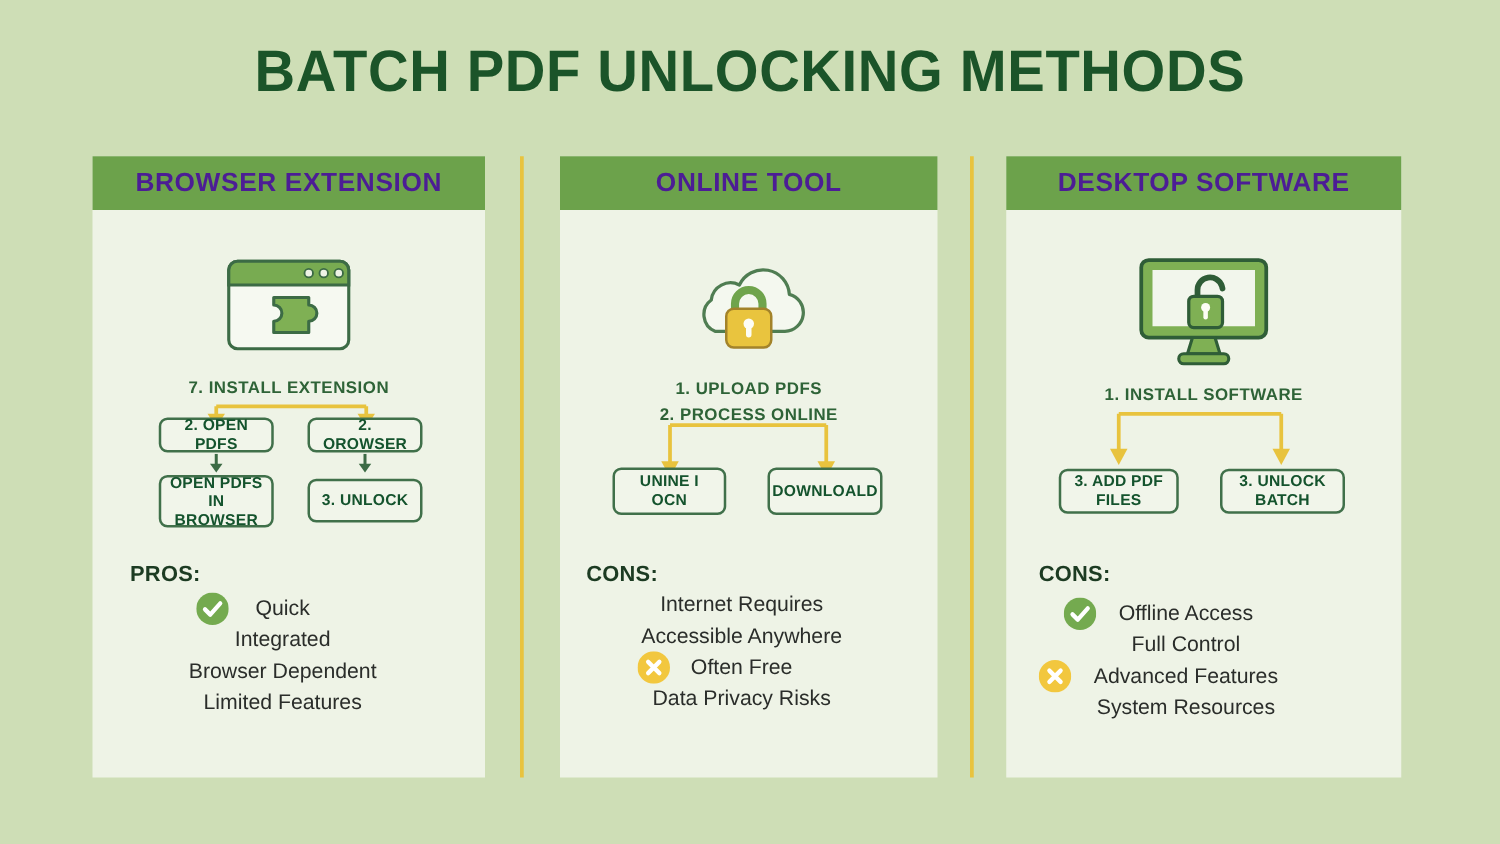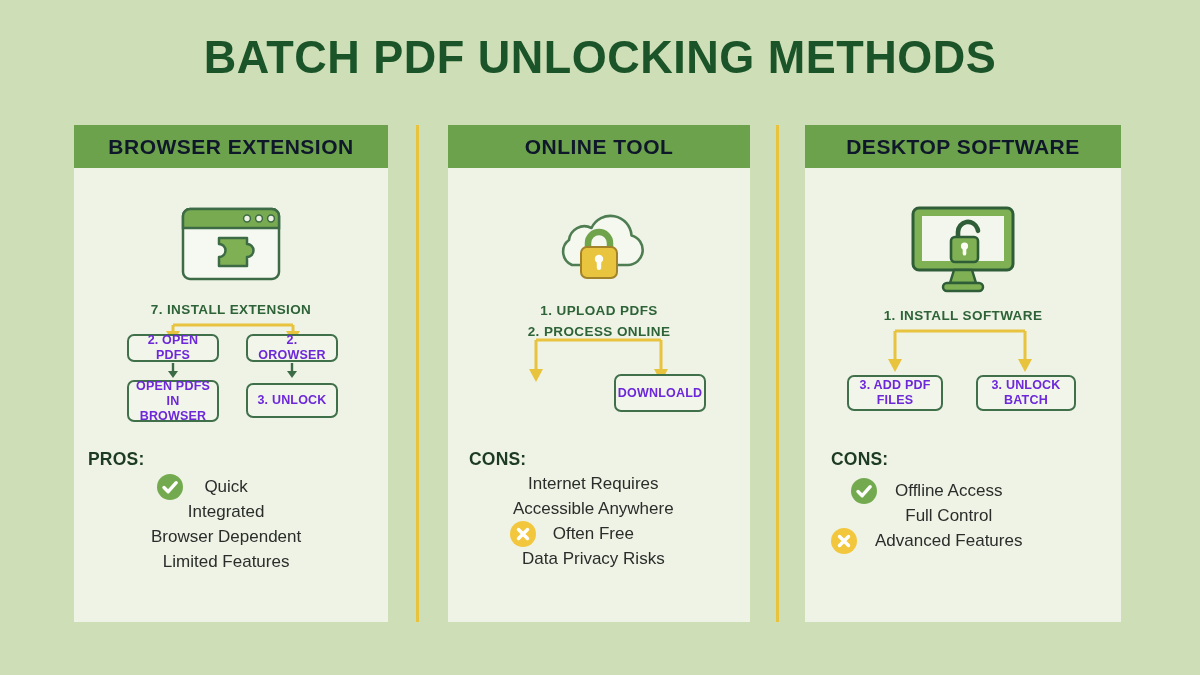--- a/index.html
+++ b/index.html
@@ -19,21 +19,21 @@
     color:#1b5429;
     transform:scaleY(1.04);
   }
 
   .panel {
     position:absolute; top:125px; height:497px;
     background:#eef3e6;
   }
   .panel-header {
     position:absolute; top:0; left:0; right:0; height:43px;
-    background:#6ca24b; color:#0f172a;
+    background:#6ca24b; color:#4c1d95;
     display:flex; align-items:center; justify-content:center;
     font-size:21px; font-weight:700; letter-spacing:0.5px;
   }
   .divider {
     position:absolute; top:125px; width:3px; height:497px;
     background:#e8c33e;
   }
 
   .icon-wrap {
     position:absolute; left:0; right:0;
@@ -46,21 +46,21 @@
     font-size:13.5px; font-weight:700; letter-spacing:0.4px;
     color:#2e6337;
   }
 
   .flow-svg { position:absolute; left:0; }
 
   .flow-box {
     position:absolute;
     border:2px solid #40704a; border-radius:7px;
     background:#f1f5ea;
-    color:#6d28d9; font-weight:700; font-size:12.5px;
+    color:#14532d; font-weight:700; font-size:12.5px;
     letter-spacing:0.2px; line-height:1.2;
     display:flex; align-items:center; justify-content:center;
     text-align:center; padding:3px 5px;
   }
 
   .list-heading {
     position:absolute;
     font-size:17.5px; font-weight:700; color:#1c3b22;
     letter-spacing:0.2px;
   }
@@ -111,21 +111,21 @@
       <path d="M2 8 L7 15 L12 8 z" fill="#3c6b45"></path>
     </svg>
     <svg class="flow-svg" style="top:238px; left:211px;" width="14" height="16">
       <line x1="7" y1="0" x2="7" y2="9" stroke="#3c6b45" stroke-width="2.4"></line>
       <path d="M2 8 L7 15 L12 8 z" fill="#3c6b45"></path>
     </svg>
 
     <div class="flow-box" style="left:53px; top:255px; width:92px; height:42px;">OPEN PDFS IN BROWSER</div>
     <div class="flow-box" style="left:172px; top:258px; width:92px; height:35px;text-align:center;">3. UNLOCK</div>
 
-    <div class="list-heading" style="left:14px; top:324px;">PROS:</div>
+    <div class="list-heading" style="left:30px; top:324px;">PROS:</div>
     <div class="list-block" style="left:30px; top:349px;">
       <div class="list-row">
         <span class="list-mark" style="width:47px;">
           <svg width="26" height="26" viewBox="0 0 26 26">
               <circle cx="13" cy="13" r="13" fill="#74aa4f"></circle>
               <path d="M7 13.5 l4.2 4.2 l8 -9" stroke="#fff" stroke-width="3.4" fill="none" stroke-linecap="round" stroke-linejoin="round"></path>
             </svg>
         </span>
         <span class="list-text">Quick</span>
       </div>
@@ -163,20 +163,21 @@
     <div class="step-label" style="top:199px;">2. PROCESS ONLINE</div>
 
     <svg class="flow-svg" style="top:212px;" width="302" height="50">
       <path d="M88 3 H213" stroke="#e8c33e" stroke-width="3" fill="none"></path>
       <path d="M88 3 v31" stroke="#e8c33e" stroke-width="3"></path>
       <path d="M213 3 v31" stroke="#e8c33e" stroke-width="3"></path>
       <path d="M81 32 L88 45 L95 32 z" fill="#e8c33e"></path>
       <path d="M206 32 L213 45 L220 32 z" fill="#e8c33e"></path>
     </svg>
 
+    <div class="flow-box" style="left:42px; top:249px; width:91px; height:38px;">UNINE I OCN</div>
     <div class="flow-box" style="left:166px; top:249px; width:92px; height:38px;">DOWNLOALD</div>
 
     <div class="list-heading" style="left:21px; top:324px;">CONS:</div>
     <div class="list-block" style="left:22px; top:346px;">
       <div class="list-row">
         <span class="list-mark mark-spacer" style="width:43px;"></span>
         <span class="list-text">Internet Requires</span>
       </div>
       <div class="list-row">
         <span class="list-mark mark-spacer" style="width:43px;"></span>
@@ -246,16 +247,20 @@
       </div>
       <div class="list-row">
         <span class="list-mark" style="width:44px;">
           <svg width="26" height="26" viewBox="0 0 26 26">
               <circle cx="13" cy="13" r="13" fill="#f2c73e"></circle>
               <path d="M8.5 8.5 L17.5 17.5 M17.5 8.5 L8.5 17.5" stroke="#fff" stroke-width="3.4" stroke-linecap="round"></path>
             </svg>
         </span>
         <span class="list-text">Advanced Features</span>
       </div>
+      <div class="list-row">
+        <span class="list-mark mark-spacer" style="width:44px;"></span>
+        <span class="list-text">System Resources</span>
+      </div>
     </div>
   </div>
 
 </div>
 
 </body></html>

